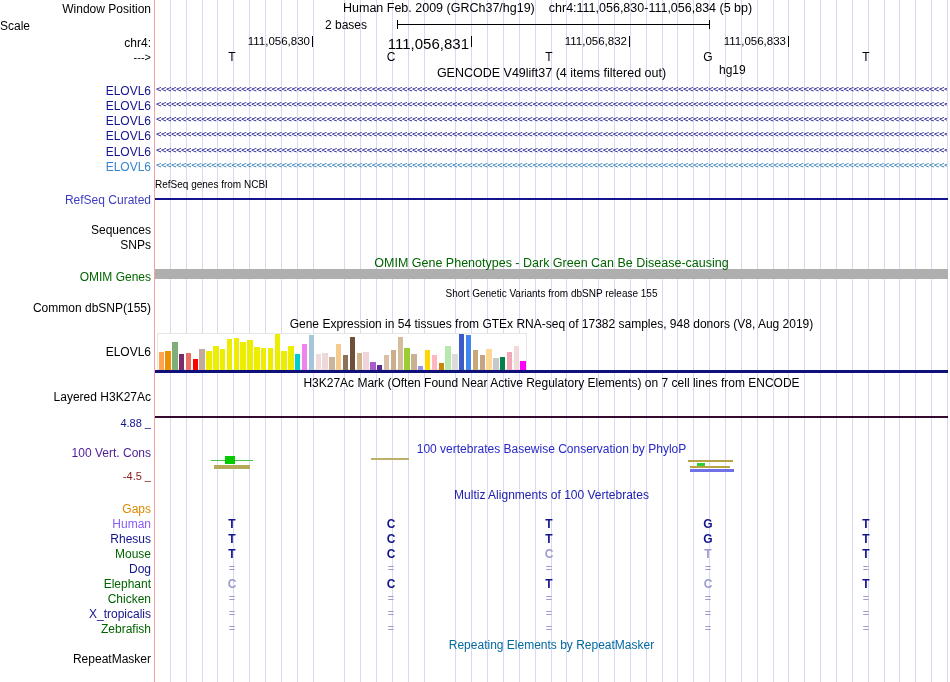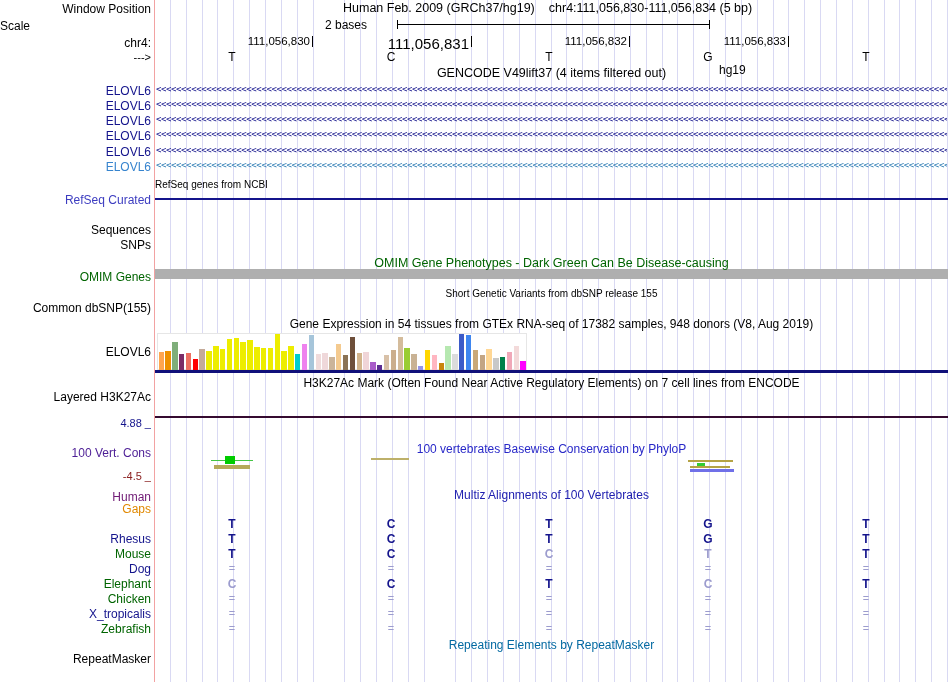--- a/index.html
+++ b/index.html
@@ -56,21 +56,21 @@
     <div class="abs" style="left: 0px; top: 223px; width: 151px; text-align: right; color: rgb(0, 0, 0); font-size: 12px;">Sequences</div>
     <div class="abs" style="left: 0px; top: 238px; width: 151px; text-align: right; color: rgb(0, 0, 0); font-size: 12px;">SNPs</div>
     <div class="abs" style="left: 0px; top: 270px; width: 151px; text-align: right; color: rgb(0, 100, 0); font-size: 12px;">OMIM Genes</div>
     <div class="abs" style="left: 0px; top: 301px; width: 151px; text-align: right; color: rgb(0, 0, 0); font-size: 12px;">Common dbSNP(155)</div>
     <div class="abs" style="left: 0px; top: 345px; width: 151px; text-align: right; color: rgb(0, 0, 0); font-size: 12px;">ELOVL6</div>
     <div class="abs" style="left: 0px; top: 390px; width: 151px; text-align: right; color: rgb(0, 0, 0); font-size: 12px;">Layered H3K27Ac</div>
     <div class="abs" style="left: 0px; top: 417px; width: 151px; text-align: right; color: rgb(20, 20, 140); font-size: 11px;">4.88 _</div>
     <div class="abs" style="left: 0px; top: 446px; width: 151px; text-align: right; color: #4c1d95; font-size: 12px;">100 Vert. Cons</div>
     <div class="abs" style="left: 0px; top: 470px; width: 151px; text-align: right; color: rgb(139, 32, 32); font-size: 11px;">-4.5 _</div>
     <div class="abs" style="left: 0px; top: 502px; width: 151px; text-align: right; color: rgb(224, 136, 0); font-size: 12px;">Gaps</div>
-    <div class="abs" style="left: 0px; top: 490px; width: 151px; text-align: right; color: #701a75; font-size: 12px;">Human</div>
+    <div class="abs" style="left: 0px; top: 517px; width: 151px; text-align: right; color: #8b5cf6; font-size: 12px;">Human</div>
     <div class="abs" style="left: 0px; top: 532px; width: 151px; text-align: right; color: rgb(20, 20, 140); font-size: 12px;">Rhesus</div>
     <div class="abs" style="left: 0px; top: 547px; width: 151px; text-align: right; color: rgb(0, 100, 0); font-size: 12px;">Mouse</div>
     <div class="abs" style="left: 0px; top: 562px; width: 151px; text-align: right; color: rgb(20, 20, 140); font-size: 12px;">Dog</div>
     <div class="abs" style="left: 0px; top: 577px; width: 151px; text-align: right; color: rgb(0, 100, 0); font-size: 12px;">Elephant</div>
     <div class="abs" style="left: 0px; top: 592px; width: 151px; text-align: right; color: rgb(0, 100, 0); font-size: 12px;">Chicken</div>
     <div class="abs" style="left: 0px; top: 607px; width: 151px; text-align: right; color: rgb(20, 20, 140); font-size: 12px;">X_tropicalis</div>
     <div class="abs" style="left: 0px; top: 622px; width: 151px; text-align: right; color: rgb(0, 100, 0); font-size: 12px;">Zebrafish</div>
     <div class="abs" style="left: 0px; top: 652px; width: 151px; text-align: right; color: rgb(0, 0, 0); font-size: 12px;">RepeatMasker</div>
     <div class="abs" style="left: 155px; top: 66px; width: 793px; text-align: center; color: rgb(0, 0, 0); font-size: 12.5px;">GENCODE V49lift37 (4 items filtered out)</div>
     <div class="abs" style="left: 155px; top: 179px; width: 793px; text-align: left; color: rgb(0, 0, 0); font-size: 10px;">RefSeq genes from NCBI</div>

